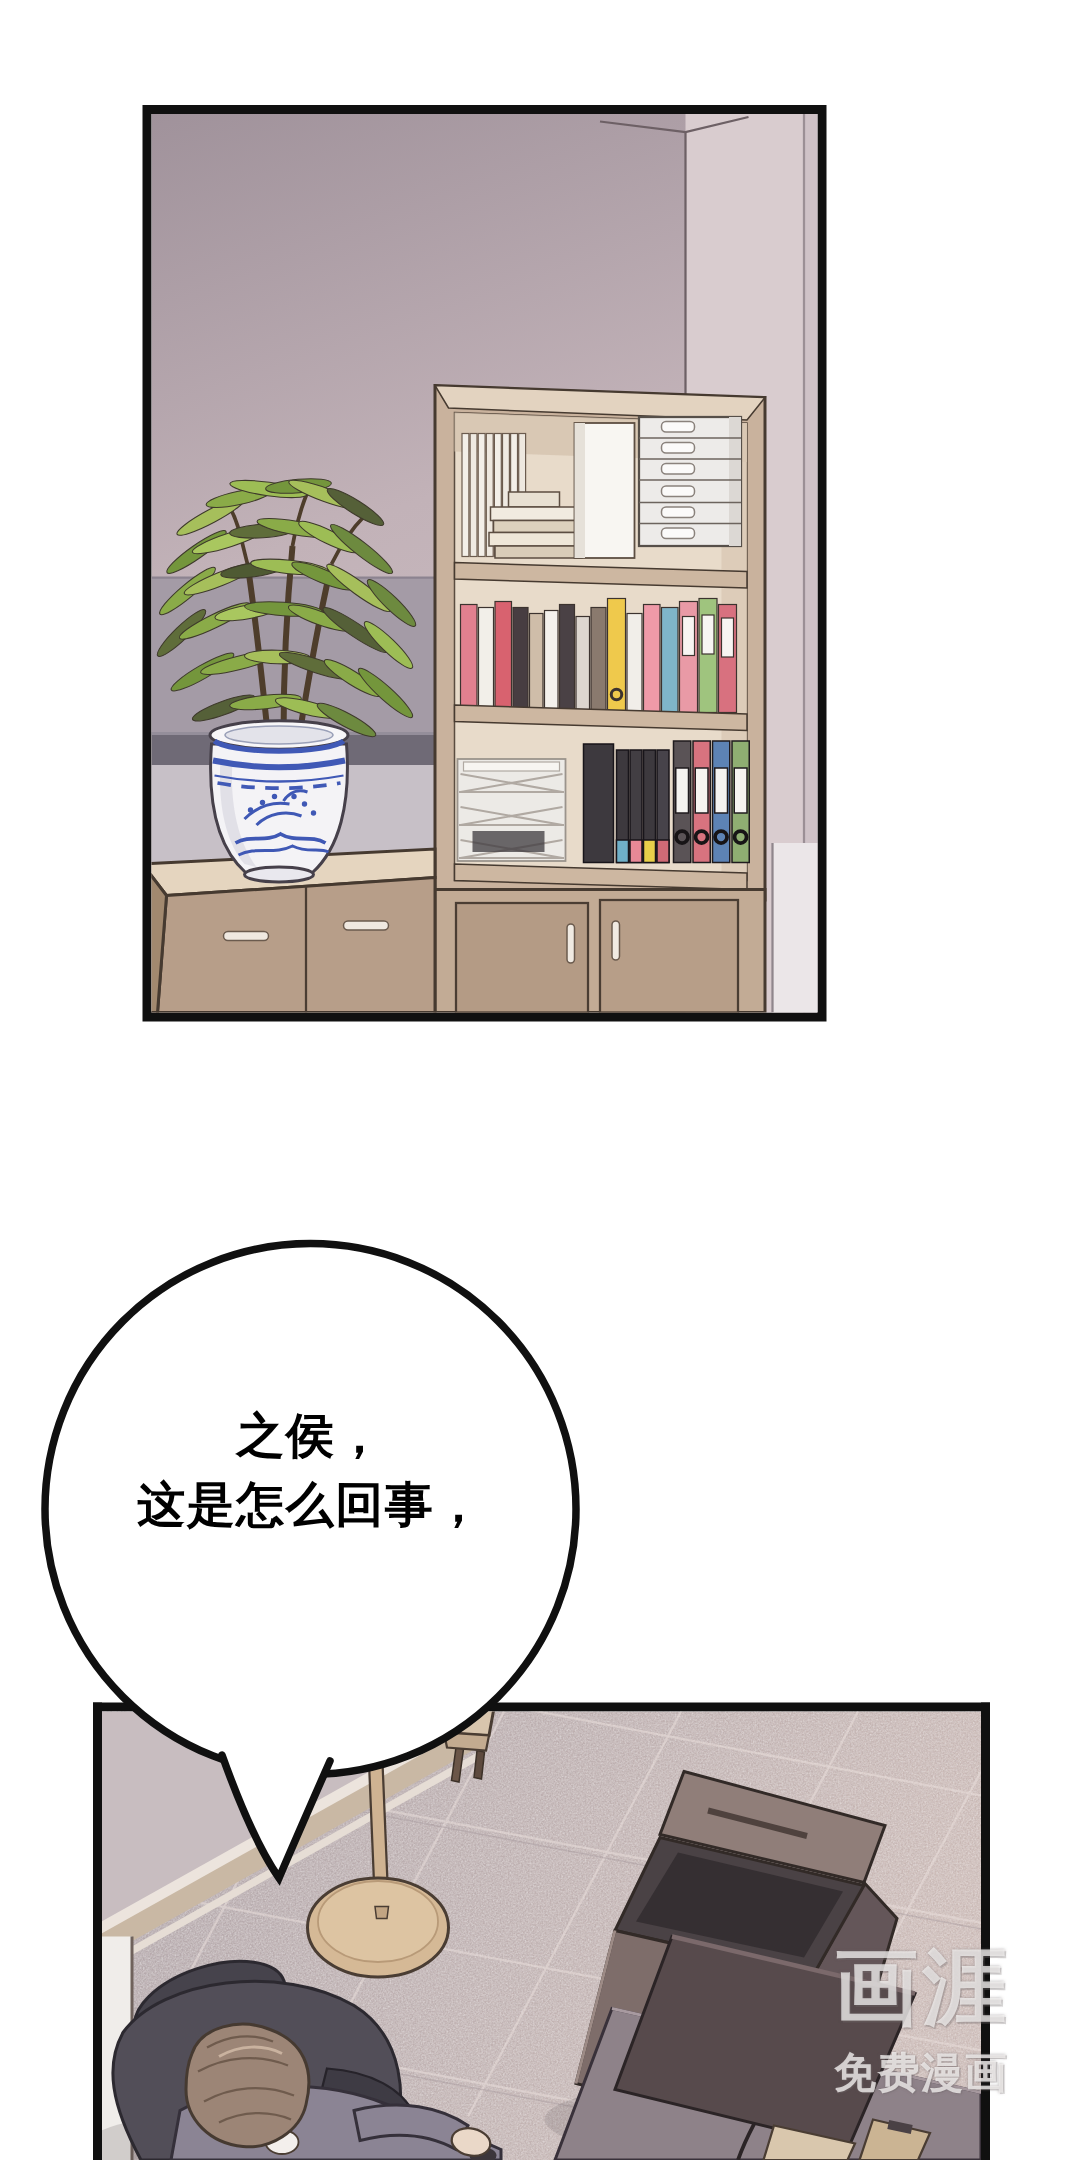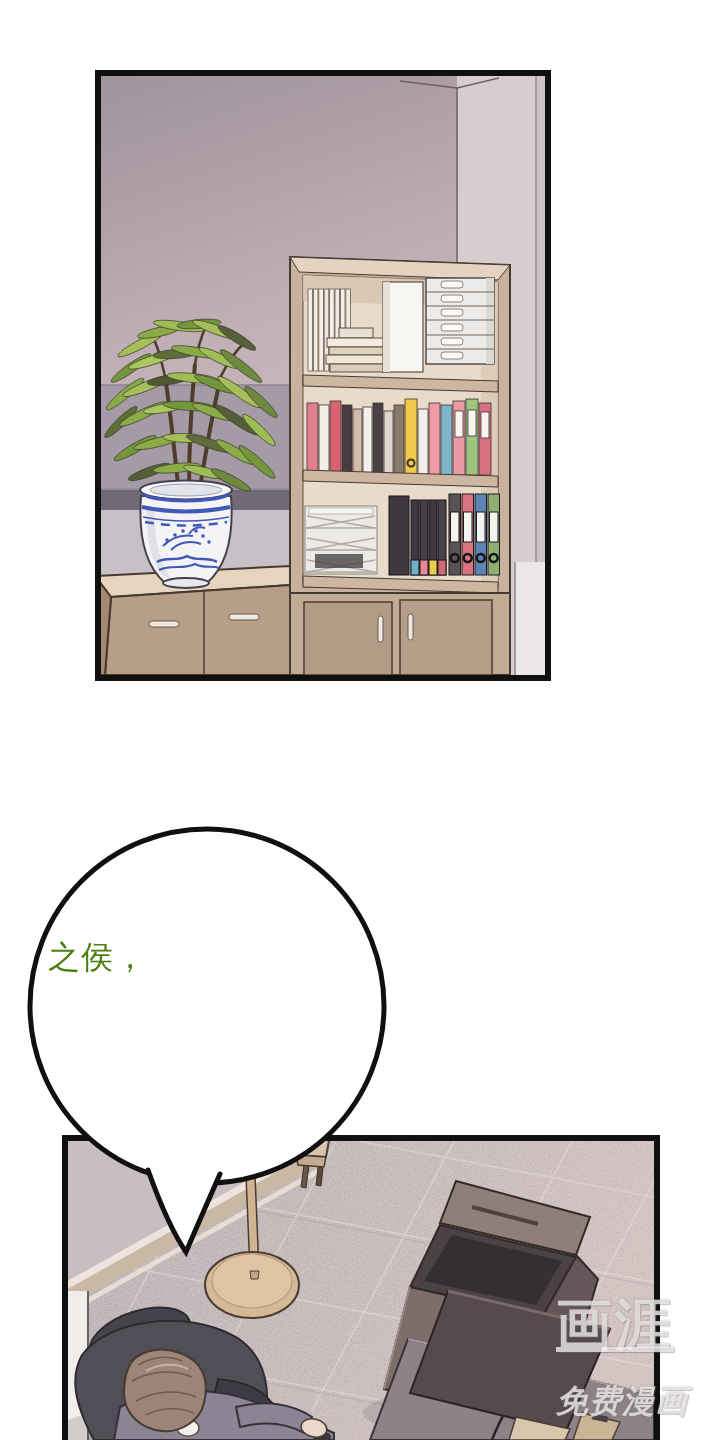--- a/index.html
+++ b/index.html
@@ -9,35 +9,33 @@
     font-family:"Liberation Sans","DejaVu Sans",sans-serif;
   }
   .panel{position:absolute;box-sizing:border-box;border:6px solid #101010;background:#fff;}
   .panel svg{display:block;width:100%;height:100%;}
   .panel1{left:95px;top:70px;width:456px;height:611px;}
   .panel2{left:62px;top:1135px;width:598px;height:305px;border-bottom:none;}
   .bubble-wrap{position:absolute;left:8px;top:816px;width:400px;height:460px;z-index:20;}
   .bubble-wrap svg{position:absolute;left:0;top:0;width:100%;height:100%;}
   .bubble-text{
     position:absolute;left:40px;top:118px;width:318px;
-    text-align:left;font-weight:400;color:#4d7c0f;
+    text-align:center;font-weight:700;color:#000000;
     font-size:32px;line-height:46px;letter-spacing:1px;
   }
   .watermark{position:absolute;left:556px;top:1296px;z-index:40;pointer-events:none;text-align:left;}
   .wm-logo{
     font-size:56px;font-weight:900;letter-spacing:3px;line-height:1.05;
     color:rgba(248,246,245,0.72);
     text-shadow:0 0 2px rgba(105,95,100,0.5),1px 1px 0 rgba(120,110,112,0.28);
-    text-decoration:underline;
   }
   .wm-sub{
-    font-size:32px;font-weight:700;letter-spacing:1px;margin-top:25px;
+    font-size:28px;font-weight:700;letter-spacing:1px;margin-top:8px;
     color:rgba(244,241,240,0.78);
     text-shadow:0 0 2px rgba(105,95,100,0.5),1px 1px 0 rgba(120,110,112,0.28);
-    font-style:italic;
   }
 </style>
 </head>
 <body>
 
 <section class="panel panel1">
 <svg viewBox="0 0 444 599">
   <defs>
     <linearGradient id="wallG" x1="0" y1="0" x2="0.25" y2="1">
       <stop offset="0" stop-color="#a0929b"></stop>
@@ -377,19 +375,20 @@
 </svg>
 </section>
 
 <div class="bubble-wrap">
   <svg viewBox="0 0 400 460">
     <circle cx="199" cy="190" r="177" stroke="#101010" stroke-width="5" fill="#ffffff"></circle>
     <path d="M140,354 Q160,410 178,436 Q190,408 212,358" fill="#ffffff" stroke="#101010" stroke-width="5" stroke-linecap="round"></path>
   </svg>
   <div class="bubble-text">
     <div>之侯，</div>
+    <div>这是怎么回事，</div>
   </div>
 </div>
 
 <div class="watermark">
   <div class="wm-logo">画涯</div>
   <div class="wm-sub">免费漫画</div>
 </div>
 
 </body></html>

